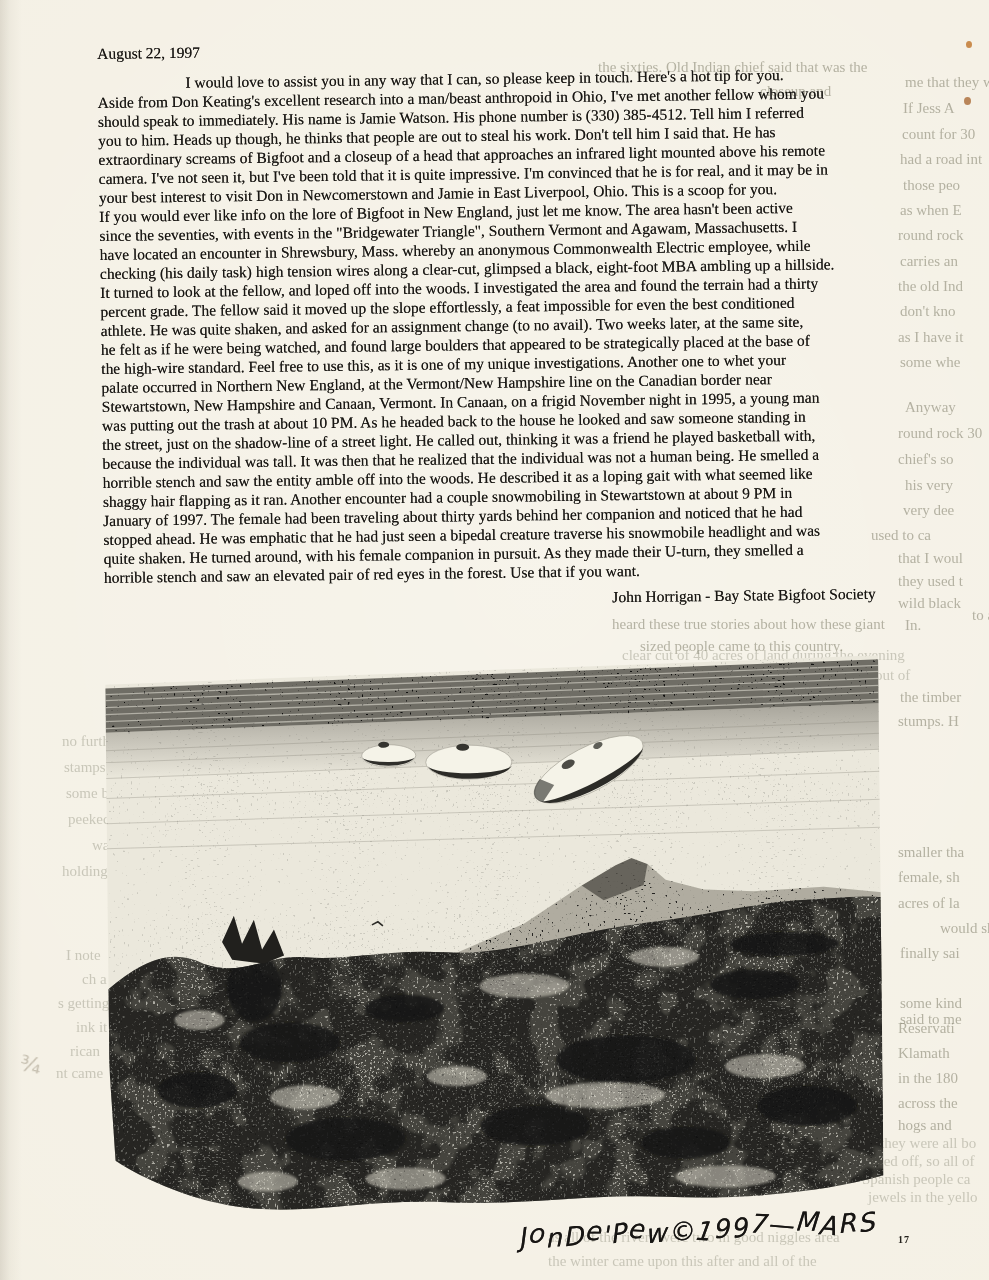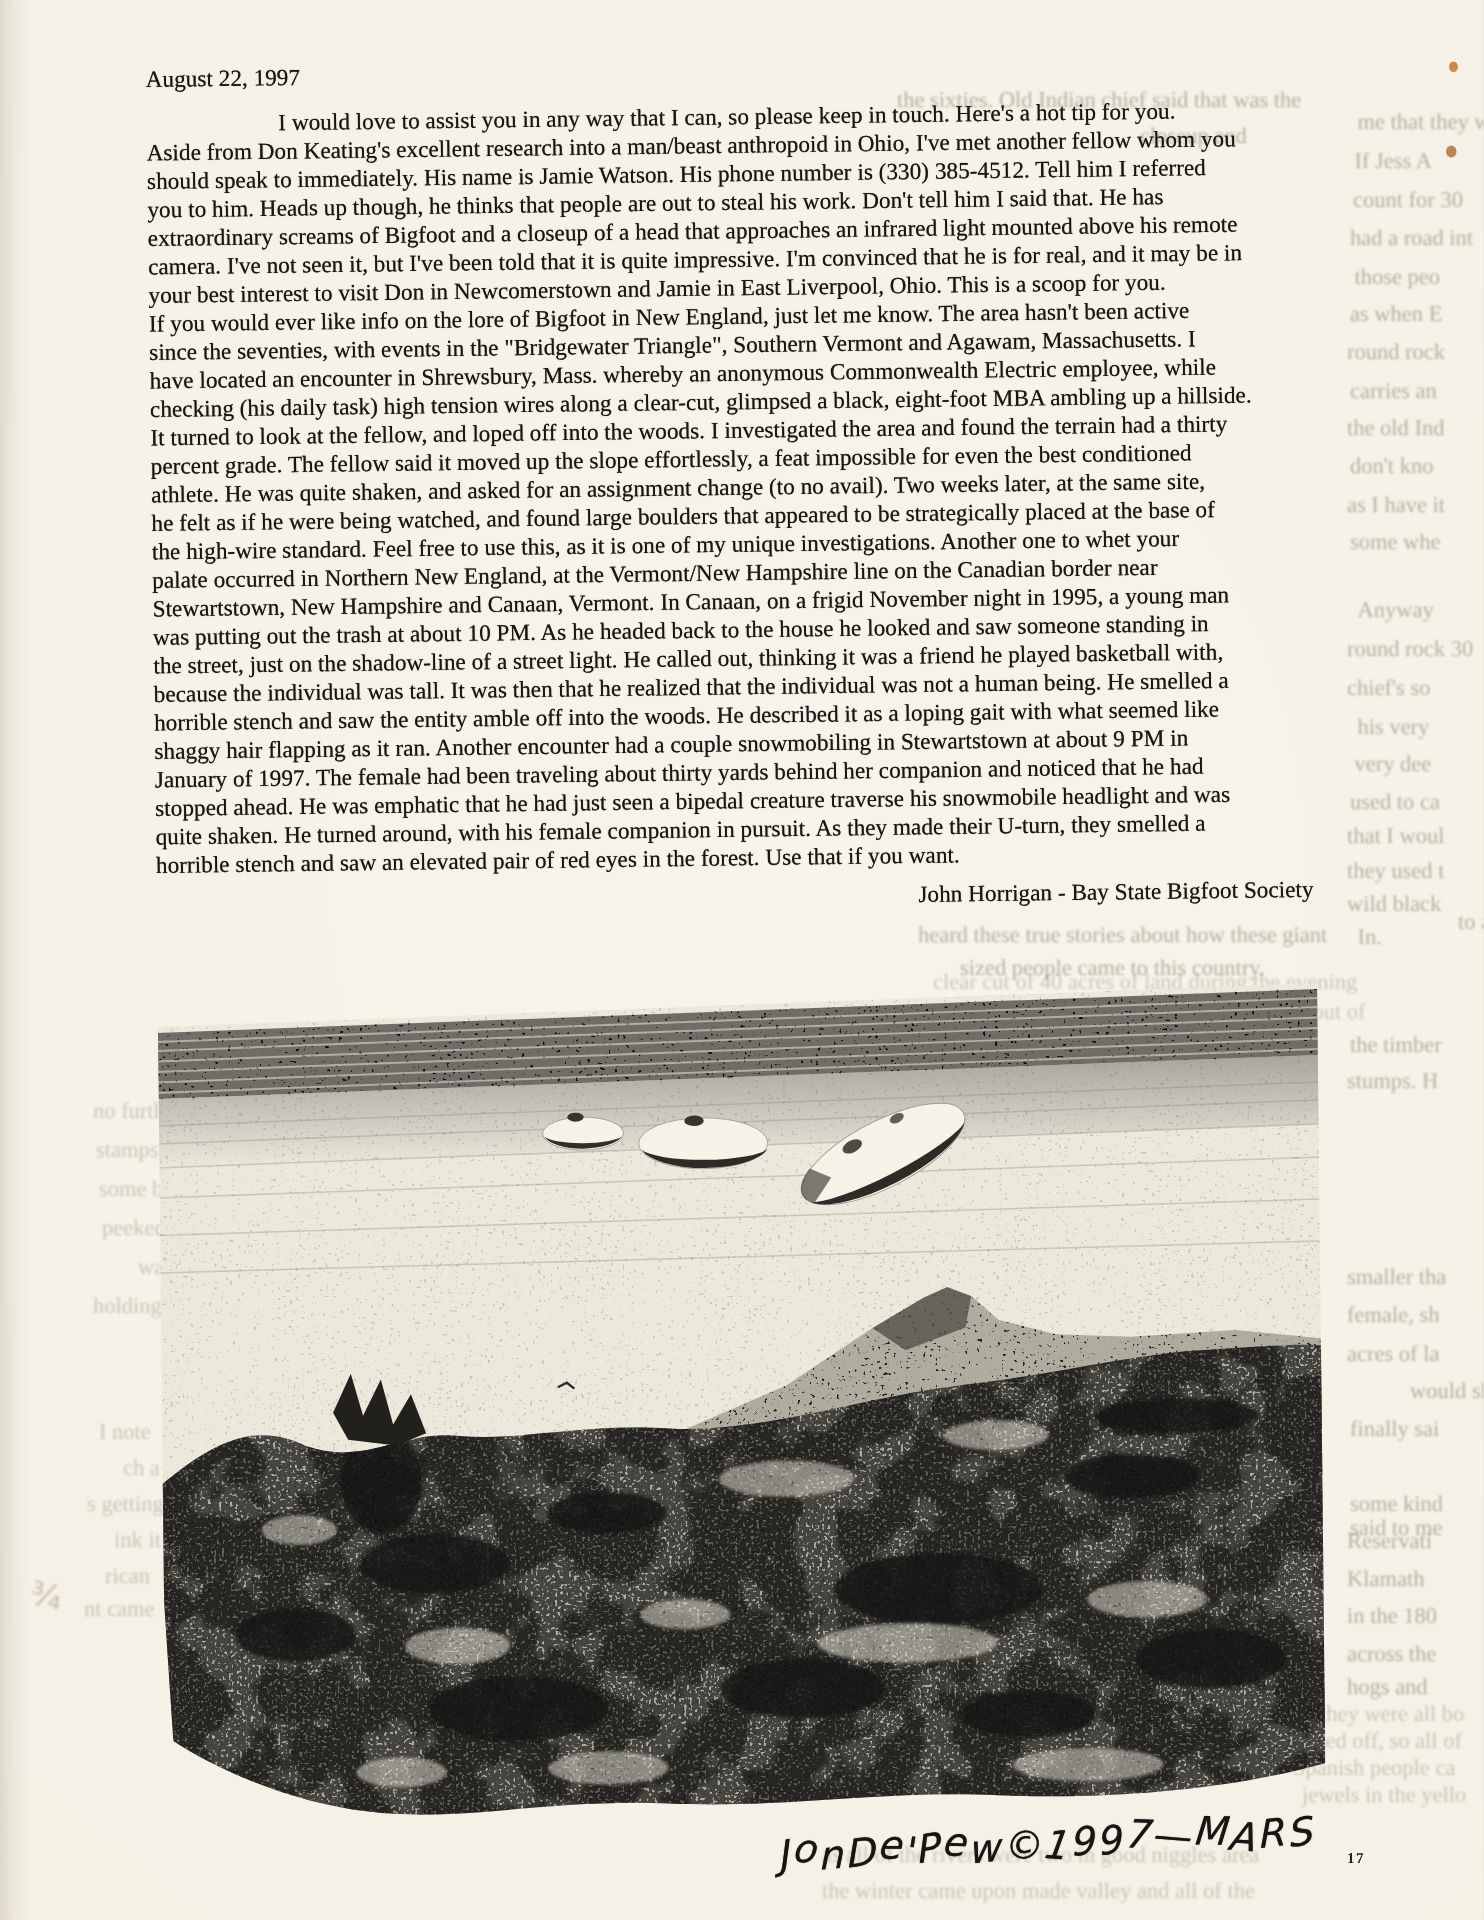--- a/index.html
+++ b/index.html
@@ -85,21 +85,21 @@
       <span class="bleed" style="left: 900px; top: 254px;">carries an</span>
       <span class="bleed" style="left: 898px; top: 279px;">the old Ind</span>
       <span class="bleed" style="left: 900px; top: 304px;">don't kno</span>
       <span class="bleed" style="left: 898px; top: 330px;">as I have it</span>
       <span class="bleed" style="left: 900px; top: 355px;">some whe</span>
       <span class="bleed" style="left: 905px; top: 400px;">Anyway</span>
       <span class="bleed" style="left: 898px; top: 426px;">round rock 30</span>
       <span class="bleed" style="left: 898px; top: 452px;">chief's so</span>
       <span class="bleed" style="left: 905px; top: 478px;">his very</span>
       <span class="bleed" style="left: 903px; top: 503px;">very dee</span>
-      <span class="bleed" style="left: 900px; top: 528px;">used to ca</span>
+      <span class="bleed" style="left: 871px; top: 528px;">used to ca</span>
       <span class="bleed" style="left: 898px; top: 551px;">that I woul</span>
       <span class="bleed" style="left: 898px; top: 574px;">they used t</span>
       <span class="bleed" style="left: 898px; top: 596px;">wild black</span>
       <span class="bleed" style="left: 905px; top: 618px;">In.</span>
       <span class="bleed" style="left: 930px; top: 608px; margin-left: 42px;">to a</span>
       <span class="bleed" style="left: 612px; top: 617px; text-align: center;">heard these true stories about how these giant</span>
       <span class="bleed" style="left: 640px; top: 639px;">sized people came to this country.</span>
       <span class="bleed faint" style="left: 622px; top: 648px;">clear cut of 40 acres of land during the evening</span>
       <span class="bleed faint" style="left: 620px; top: 668px;">and hide and seek for the bull elk to come out of</span>
       <span class="bleed" style="left: 900px; top: 690px;">the timber</span>
@@ -132,21 +132,21 @@
       <span class="bleed faint" style="left: 872px; top: 1154px;">died off, so all of</span>
       <span class="bleed faint" style="left: 862px; top: 1172px;">Spanish people ca</span>
       <span class="bleed faint" style="left: 868px; top: 1190px;">jewels in the yello</span>
       <span class="bleed faint" style="left: 66px; top: 948px;">I note</span>
       <span class="bleed faint" style="left: 82px; top: 972px;">ch a</span>
       <span class="bleed faint" style="left: 58px; top: 996px;">s getting</span>
       <span class="bleed faint" style="left: 76px; top: 1020px;">ink it</span>
       <span class="bleed faint" style="left: 70px; top: 1044px;">rican</span>
       <span class="bleed faint" style="left: 56px; top: 1066px;">nt came</span>
       <span class="bleed faint" style="left: 548px; top: 1230px;">as all of the rivers were two in good niggles area</span>
-      <span class="bleed faint" style="left: 548px; top: 1254px;">the winter came upon made valley and all of the</span>
+      <span class="bleed faint" style="left: 548px; top: 1254px;">the winter came upon this after and all of the</span>
     </div>
 
   <div class="letter">
     <div class="date">August 22, 1997</div>
     <div id="letter-lines">
         <div class="letter-line indent">I would love to assist you in any way that I can, so please keep in touch.  Here's a hot tip for you.</div>
         <div class="letter-line">Aside from Don Keating's excellent research into a man/beast anthropoid in Ohio, I've met another fellow whom you</div>
         <div class="letter-line">should speak to immediately. His name is Jamie Watson. His phone number is (330) 385-4512. Tell him I referred</div>
         <div class="letter-line">you to him. Heads up though, he thinks that people are out to steal his work. Don't tell him I said that.  He has</div>
         <div class="letter-line">extraordinary screams of Bigfoot and a closeup of a head that approaches an infrared light mounted above his remote</div>

